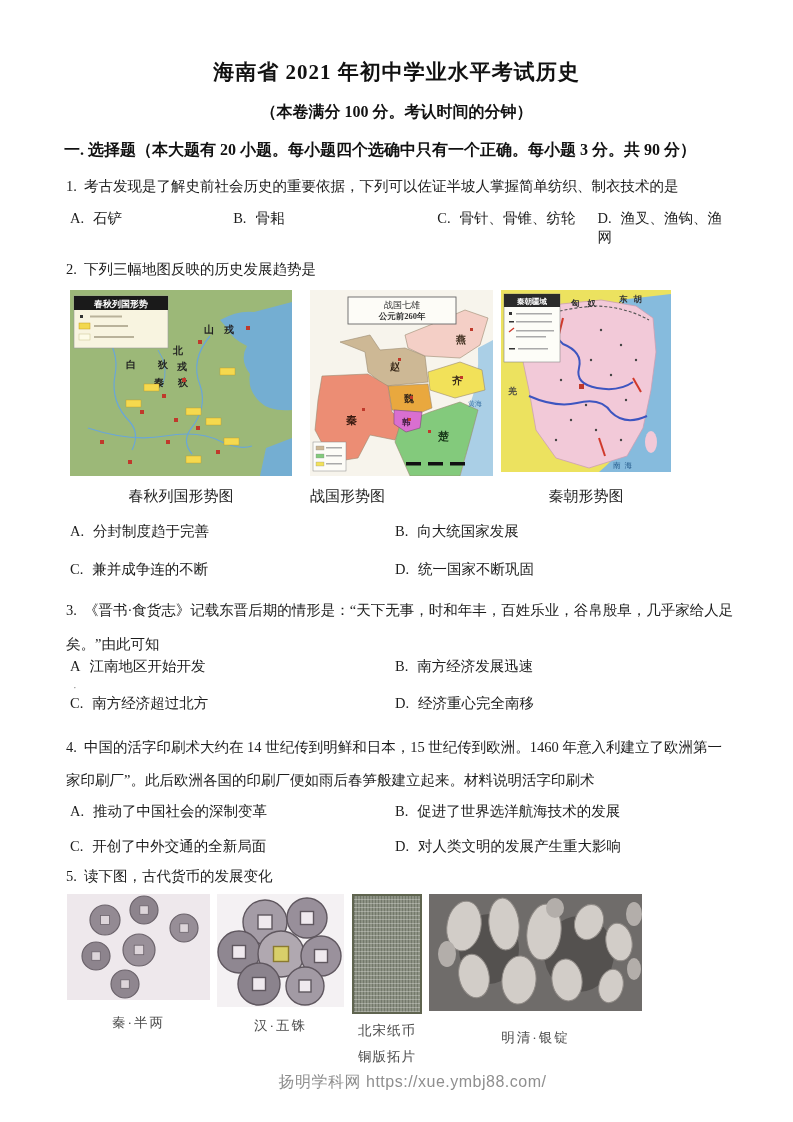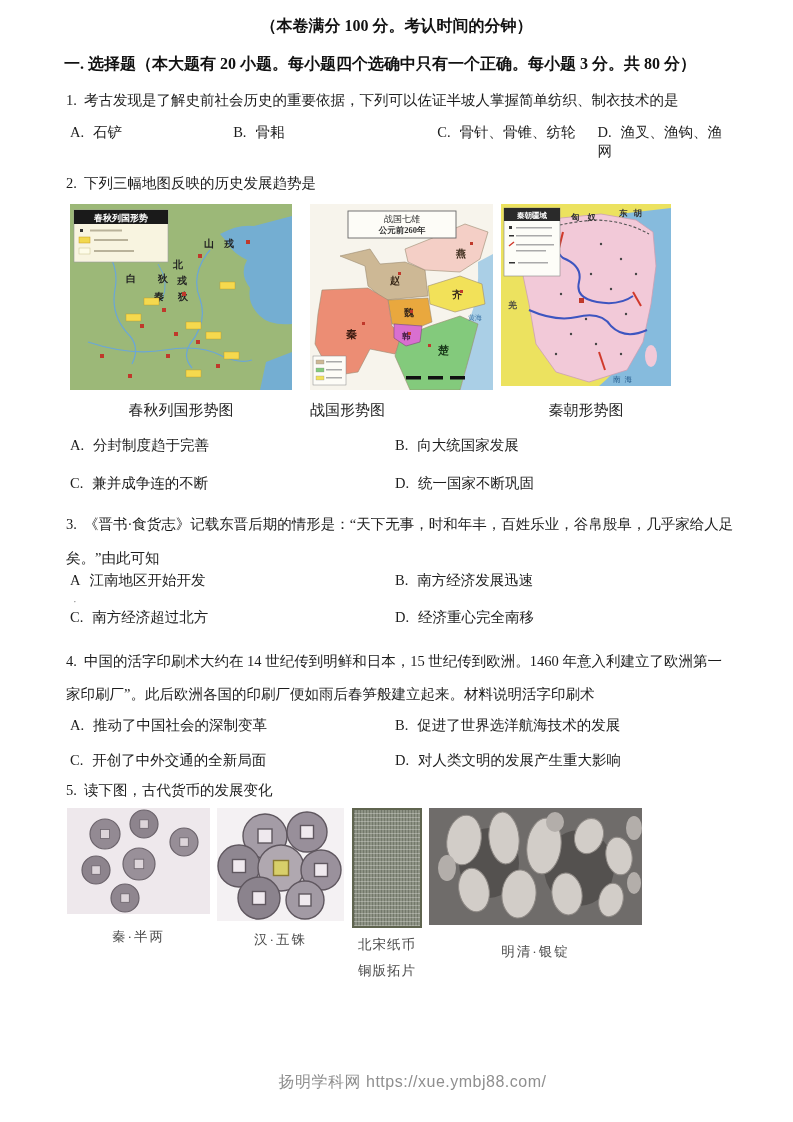--- a/index.html
+++ b/index.html
@@ -40,22 +40,23 @@
   .footer{position:absolute;top:1072px;left:16px;width:100%;text-align:center;
     font-family:"Liberation Sans","DejaVu Sans",sans-serif;font-size:16px;color:#8f8f8f;letter-spacing:.5px;}
   .stray{position:absolute;left:3px;top:24px;font-size:11px;color:#777;}
   svg text{font-family:"Liberation Serif","DejaVu Serif",serif;}
 </style>
 </head>
 <body>
 
 <div class="page">
 
+  <div class="title">海南省 2021 年初中学业水平考试历史</div>
   <div class="subtitle">（本卷满分 100 分。考认时间的分钟）</div>
-  <div class="section-heading">一. 选择题（本大题有 20 小题。每小题四个选确中只有一个正确。每小题 3 分。共 80 分）</div>
+  <div class="section-heading">一. 选择题（本大题有 20 小题。每小题四个选确中只有一个正确。每小题 3 分。共 90 分）</div>
 
   <p class="q-text"><span class="q-num">1.</span><span>考古发现是了解史前社会历史的重要依据，下列可以佐证半坡人掌握简单纺织、制衣技术的是</span></p>
   <div class="q1-opts">
     <span class="o1"><span class="opt-label">A.</span><span>石铲</span></span>
     <span class="o2"><span class="opt-label">B.</span><span>骨耜</span></span>
     <span class="o3"><span class="opt-label">C.</span><span>骨针、骨锥、纺轮</span></span>
     <span class="o4"><span class="opt-label">D.</span><span>渔叉、渔钩、渔网</span></span>
   </div>
 
   <p class="q-text" style="margin-top:12px"><span class="q-num">2.</span><span>下列三幅地图反映的历史发展趋势是</span></p>

